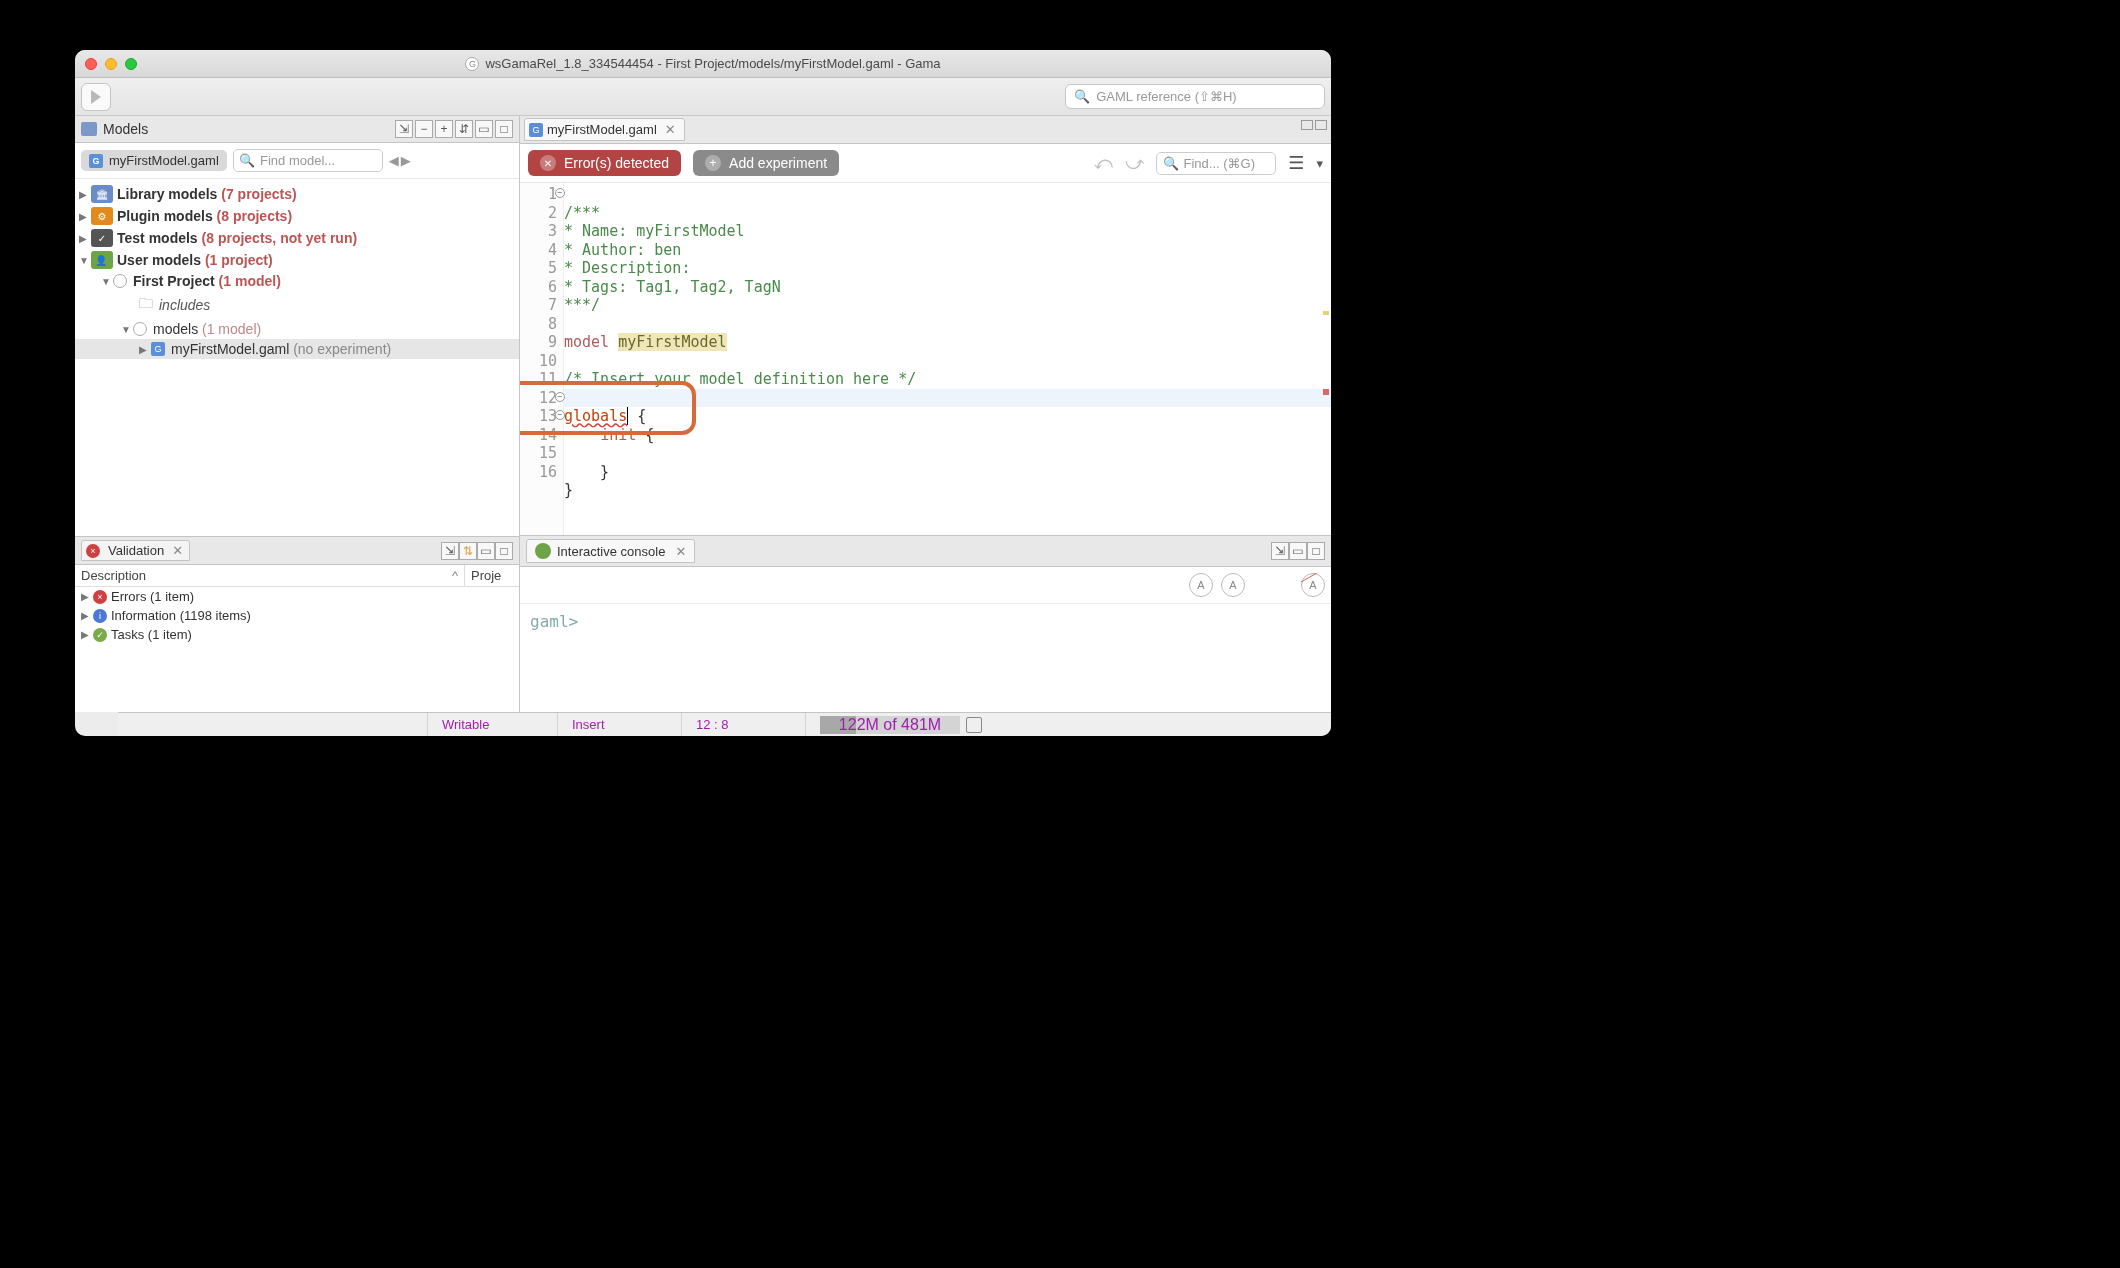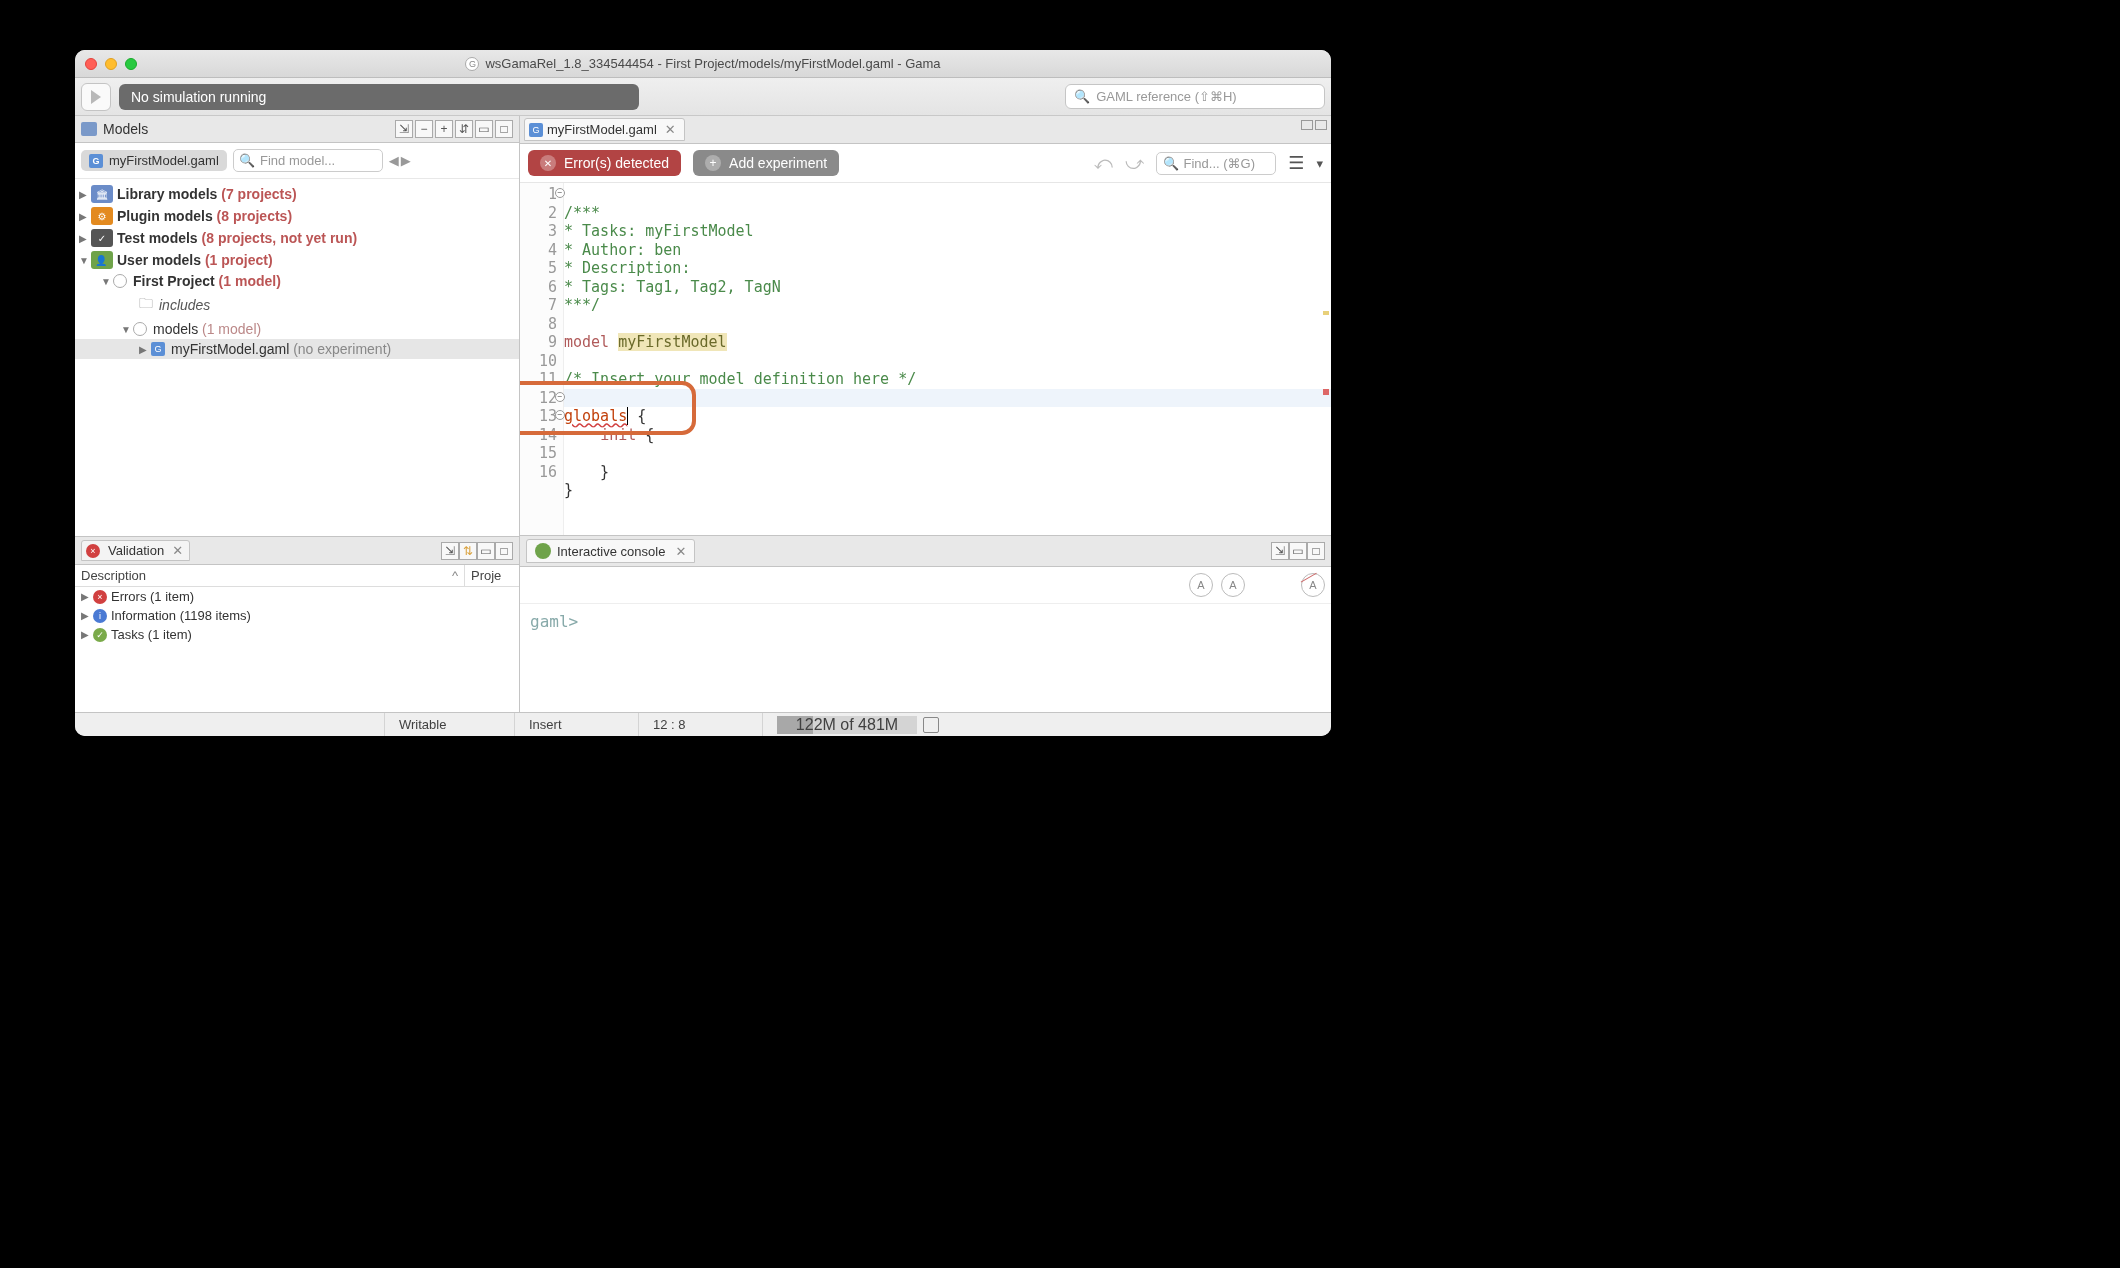--- a/index.html
+++ b/index.html
@@ -76,21 +76,21 @@
   .cm { color:#4a8a4a;} .kw { color:#b05a5a;} .nm { background:#f0e6b8; color:#6a6a2a;} .er { color:#c2410c; text-decoration: underline wavy #d14040;}
   .cursor-line { position:absolute; left:0; right:0; height:18.5px; background:#eef4fb; z-index:0;}
   .highlight-box { position:absolute; border:4px solid #d66a3a; border-radius:14px; z-index:5; pointer-events:none;}
   .ov-mark { position:absolute; right:2px; width:6px; height:4px;}
   .console-pane { height:176px; background:#fff; display:flex; flex-direction:column;}
   .con-head { background:#e8e8e8; border-bottom:1px solid #c4c4c4; display:flex; align-items:center; padding:3px 6px;}
   .con-tab { background:#f8f8f8; border:1px solid #c4c4c4; padding:3px 8px; display:flex; align-items:center; gap:6px; border-radius:3px 3px 0 0;}
   .con-tool { padding:6px; display:flex; justify-content:flex-end; gap:8px; border-bottom:1px solid #eee;}
   .circ { width:24px; height:24px; border:1px solid #bbb; border-radius:50%; display:flex; align-items:center; justify-content:center; font-size:11px; color:#888;}
   .con-body { flex:1; padding:8px 10px; font-family:Menlo,monospace; font-size:16px; color:#8aa;}
-  .statusbar { height:24px; background:#efefef; border-top:1px solid #c4c4c4; display:flex; align-items:flex-end; font-size:13px; color:#404040;}
+  .statusbar { height:24px; background:#efefef; border-top:1px solid #c4c4c4; display:flex; align-items:flex-end; font-size:13px; color:#a21caf;margin-left:43px;}
   .stat-cell { padding:0 14px; border-right:1px solid #d4d4d4; height:100%; display:flex; align-items:center;}
   .mem { display:flex; align-items:center; gap:6px;}
   .mem-bar { width:140px; height:18px; background:#d4d4d4; position:relative;}
   .mem-fill { position:absolute; left:0; top:0; bottom:0; background:#a8a8a8;}
   .mem-txt { position:absolute; left:0; right:0; text-align:center; font-size:16px; line-height:18px;}
   .trash { width:16px; height:16px; border:1px solid #888; border-radius:2px;}
   .small-icons { position:absolute; right:4px; top:4px; display:flex; gap:2px;}
   .mini { width:12px; height:10px; border:1px solid #999;}
 </style>
 </head>
@@ -108,21 +108,20 @@
       <div class="title">
         <span class="title-icon">G</span>
         <span>wsGamaRel_1.8_334544454 - First Project/models/myFirstModel.gaml - Gama</span>
       </div>
     </div>
 
     <div class="toolbar">
       <div class="play-btn">
           <div class="play-tri"></div>
         </div>
-      <div class="sim-status">No simulation running</div>
       <div class="spacer"></div>
       <div class="gaml-ref">
         <span>🔍</span>
         <span>GAML reference (⇧⌘H)</span>
       </div>
     </div>
 
     <div class="body">
 
       <div class="left-col">
@@ -257,21 +256,21 @@
                 <div class="ln">10</div>
                 <div class="ln">11</div>
               <div class="ln">12<span class="fold">−</span></div>
               <div class="ln">13<span class="fold">−</span></div>
               <div class="ln">14</div>
                 <div class="ln">15</div>
                 <div class="ln">16</div>
             </div>
             <div class="code" style="z-index:1;">
 <span class="cm">/***</span>
-<span class="cm">* Tasks: myFirstModel</span>
+<span class="cm">* Name: myFirstModel</span>
 <span class="cm">* Author: ben</span>
 <span class="cm">* Description:</span>
 <span class="cm">* Tags: Tag1, Tag2, TagN</span>
 <span class="cm">***/</span>
 
 <span class="kw">model </span><span class="nm">myFirstModel</span>
 
 <span class="cm">/* Insert your model definition here */</span>
 
 <span class="er">globals</span><span style="border-right:1px solid #000"></span><span> {</span>

